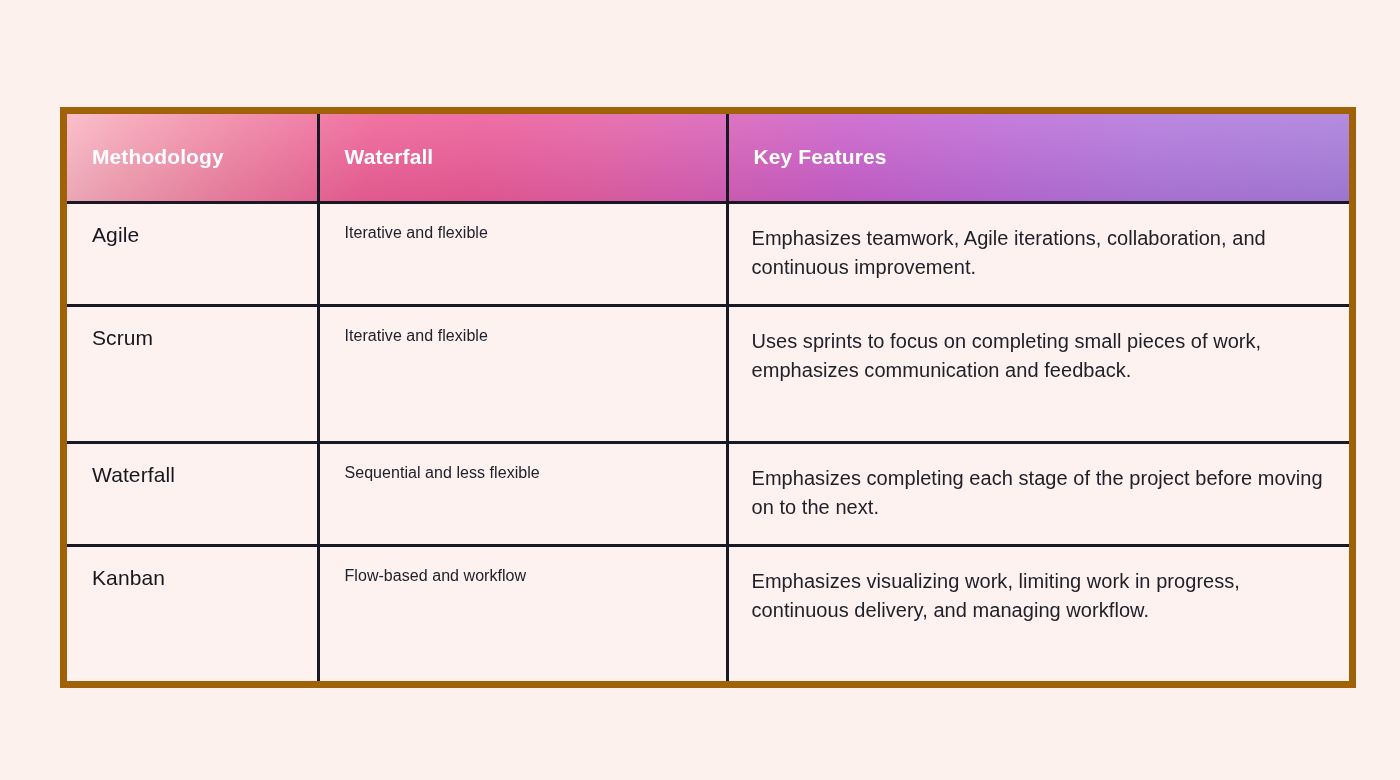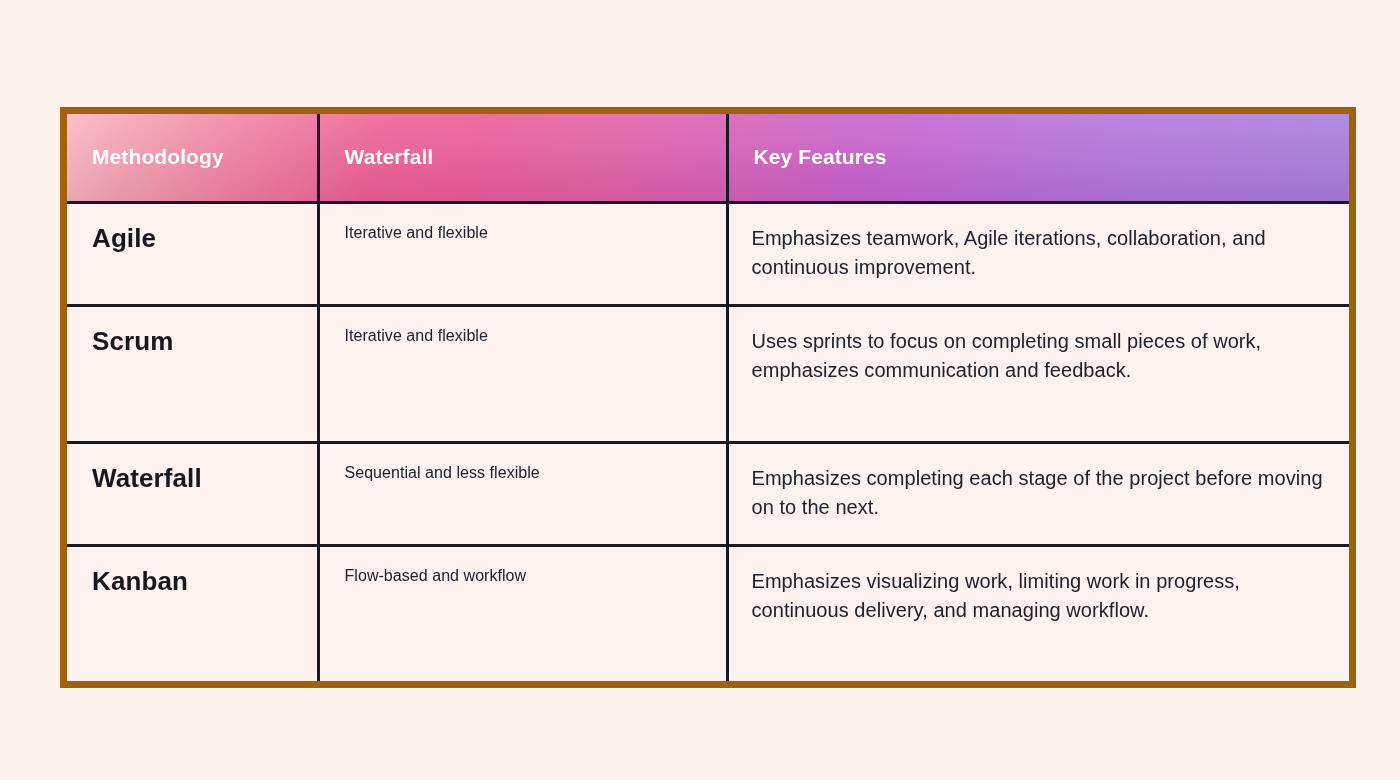--- a/index.html
+++ b/index.html
@@ -85,22 +85,22 @@
     border-bottom: 3px solid #191923;
     vertical-align: top;
     background: #fdf2f0;
     box-sizing: border-box;
   }
   tbody td:last-child  { border-right: none; }
   tbody tr:last-child td { border-bottom: none; }
 
   td.cell-methodology {
     padding: 19px 0 22px 25px;
-    font-size: 26px;
-    font-weight: bold;
+    font-size: 21px;
+    font-weight: normal;
     color: #17171f;
     letter-spacing: 0.1px;
   }
 
   td.cell-approach {
     padding: 20px 14px 22px 25px;
     font-size: 16px;
     font-weight: normal;
     color: #21212b;
     letter-spacing: 0.05px;

